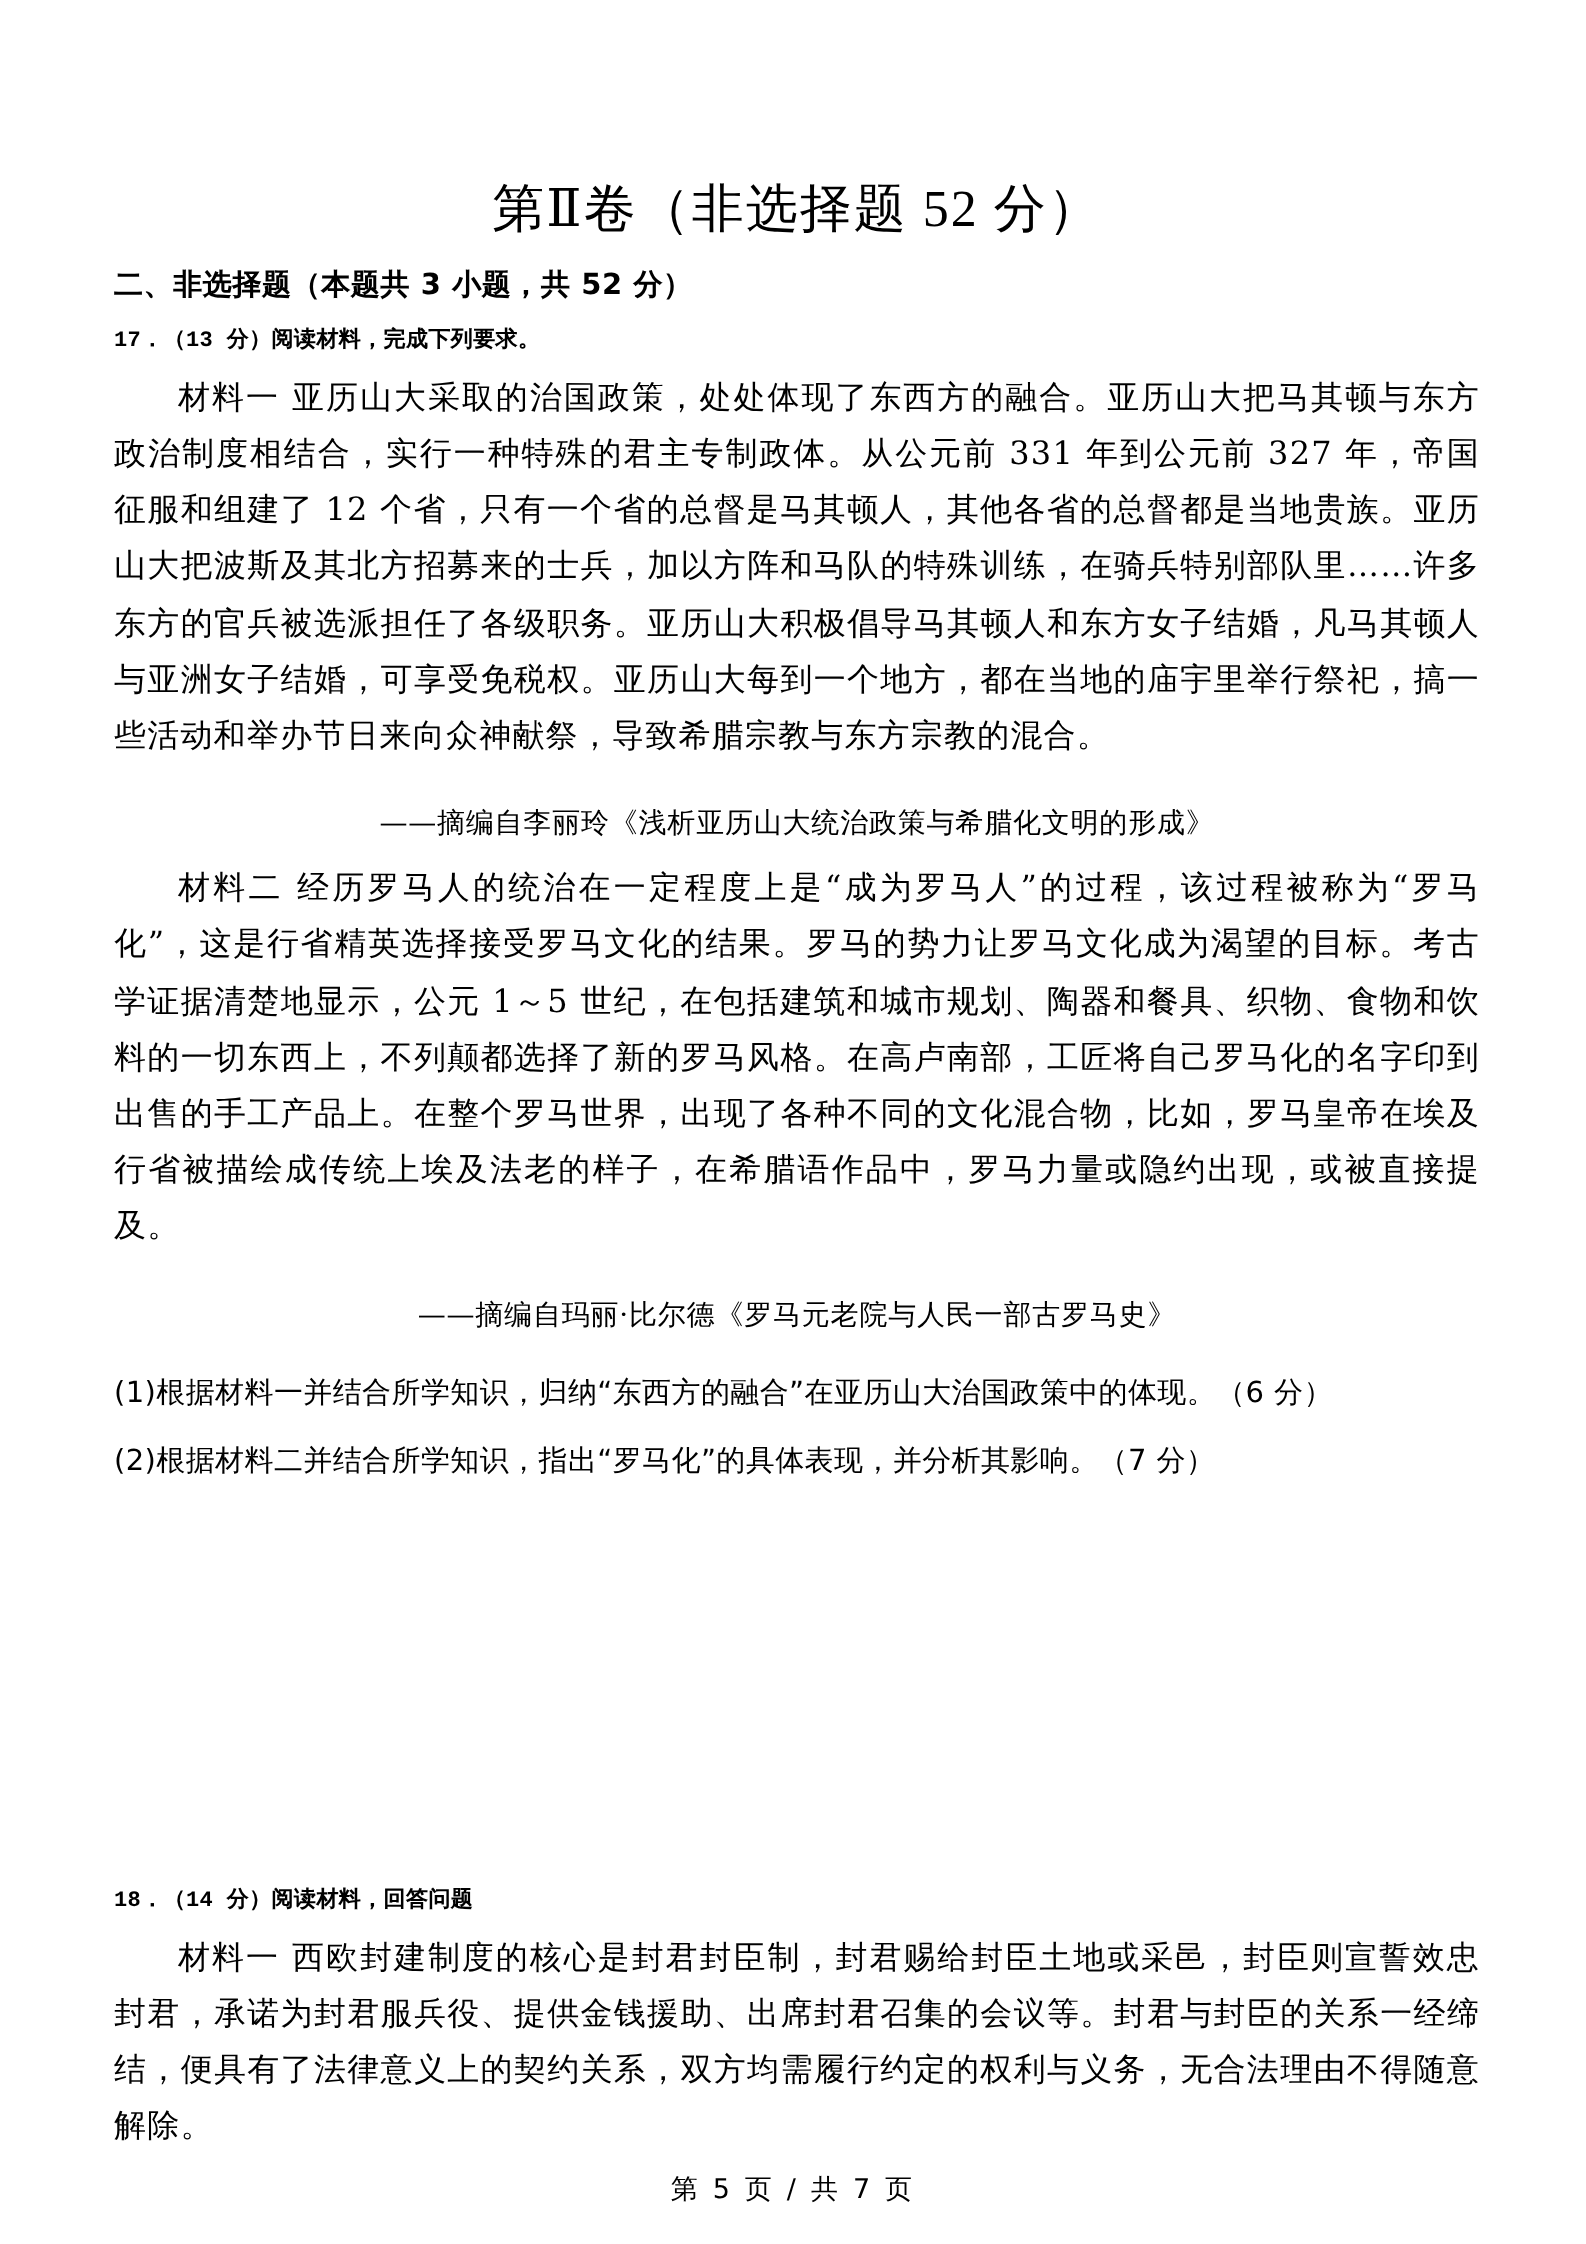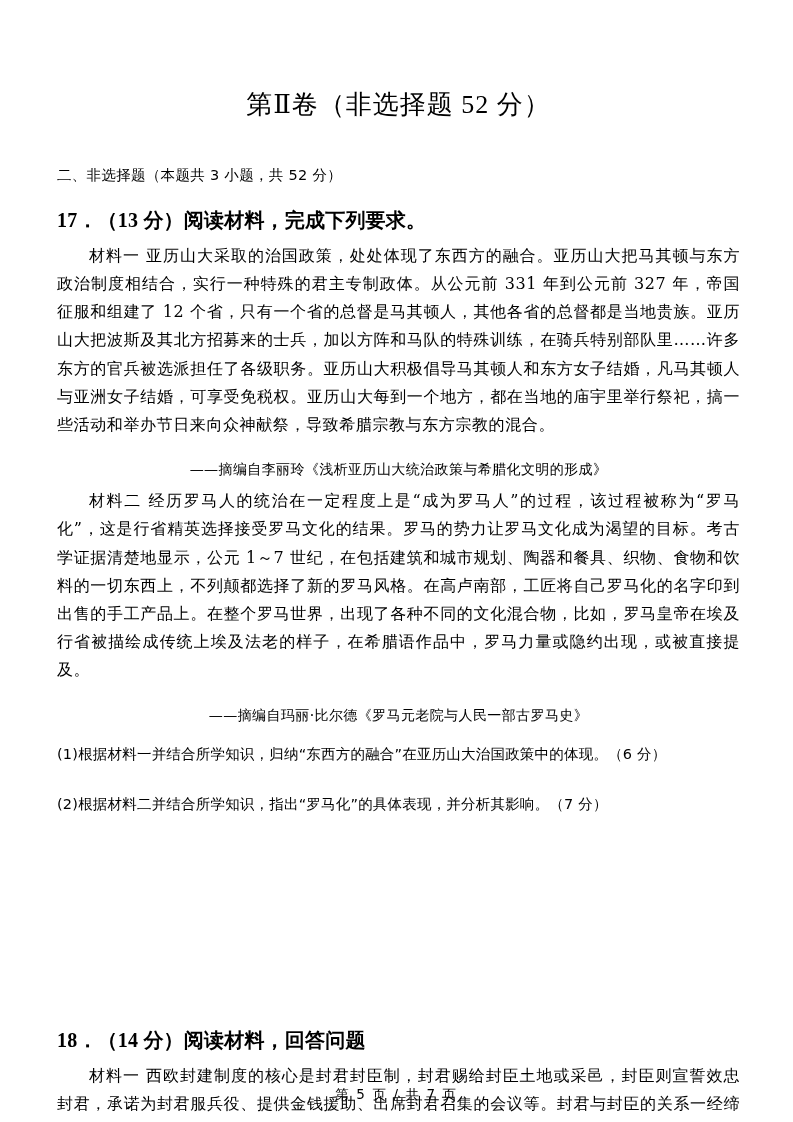--- a/index.html
+++ b/index.html
@@ -39,32 +39,32 @@
     margin-top: 88px;
     margin-bottom: 0;
     letter-spacing: 1px;
     font-weight: normal;
     font-family: "Liberation Serif", "DejaVu Serif", serif;
   }
 
   
   .section-head {
     font-size: 14.5px;
-    margin-top: 44px;
+    margin-top: 11px;
     letter-spacing: 0.3px;
     font-family: "DejaVu Sans", "Liberation Sans", sans-serif;
-    font-weight: normal;
+    font-weight: bold;
   }
 
   
   .q-stem {
-    font-size: 20px;
-    margin-top: 22px;
+    font-size: 11px;
+    margin-top: 10px;
     letter-spacing: 0.2px;
-    font-family: Liberation Serif, serif;
+    font-family: Liberation Mono, monospace;
     font-weight: bold;
   }
 
   
   .material {
     font-size: 16px;
     line-height: 28.2px;
     text-align: justify;
     text-align-last: left;
     text-justify: inter-ideograph;
@@ -86,21 +86,21 @@
     margin-top: 6px;
     margin-right: 0px;
     letter-spacing: 0.4px;
     font-family: "DejaVu Serif", "Liberation Serif", serif;
   }
 
   
   .subq {
     font-size: 14.5px;
     line-height: 30px;
-    margin-top: 20px;
+    margin-top: 4px;
     text-indent: 0;
     letter-spacing: 0.2px;
     font-family: "DejaVu Sans", "Liberation Sans", sans-serif;
   }
   .subq.first { margin-top: 10px; }
 
   
   .answer-space {
     height: 186px;
   }
@@ -126,21 +126,21 @@
     <h1 class="doc-title">第Ⅱ卷（非选择题 52 分）</h1>
 
     <div class="section-head">二、非选择题（本题共 3 小题，共 52 分）</div>
 
     <div class="q-stem">17．（13 分）阅读材料，完成下列要求。</div>
 
     <p class="material">材料一  亚历山大采取的治国政策，处处体现了东西方的融合。亚历山大把马其顿与东方政治制度相结合，实行一种特殊的君主专制政体。从公元前 331 年到公元前 327 年，帝国征服和组建了 12 个省，只有一个省的总督是马其顿人，其他各省的总督都是当地贵族。亚历山大把波斯及其北方招募来的士兵，加以方阵和马队的特殊训练，在骑兵特别部队里……许多东方的官兵被选派担任了各级职务。亚历山大积极倡导马其顿人和东方女子结婚，凡马其顿人与亚洲女子结婚，可享受免税权。亚历山大每到一个地方，都在当地的庙宇里举行祭祀，搞一些活动和举办节日来向众神献祭，导致希腊宗教与东方宗教的混合。</p>
 
     <div class="citation">——摘编自李丽玲《浅析亚历山大统治政策与希腊化文明的形成》</div>
 
-    <p class="material tight">材料二  经历罗马人的统治在一定程度上是“成为罗马人”的过程，该过程被称为“罗马化”，这是行省精英选择接受罗马文化的结果。罗马的势力让罗马文化成为渴望的目标。考古学证据清楚地显示，公元 1～7 世纪，在包括建筑和城市规划、陶器和餐具、织物、食物和饮料的一切东西上，不列颠都选择了新的罗马风格。在高卢南部，工匠将自己罗马化的名字印到出售的手工产品上。在整个罗马世界，出现了各种不同的文化混合物，比如，罗马皇帝在埃及行省被描绘成传统上埃及法老的样子，在希腊语作品中，罗马力量或隐约出现，或被直接提及。</p>
+    <p class="material tight">材料二  经历罗马人的统治在一定程度上是“成为罗马人”的过程，该过程被称为“罗马化”，这是行省精英选择接受罗马文化的结果。罗马的势力让罗马文化成为渴望的目标。考古学证据清楚地显示，公元 1～5 世纪，在包括建筑和城市规划、陶器和餐具、织物、食物和饮料的一切东西上，不列颠都选择了新的罗马风格。在高卢南部，工匠将自己罗马化的名字印到出售的手工产品上。在整个罗马世界，出现了各种不同的文化混合物，比如，罗马皇帝在埃及行省被描绘成传统上埃及法老的样子，在希腊语作品中，罗马力量或隐约出现，或被直接提及。</p>
 
     <div class="citation">——摘编自玛丽·比尔德《罗马元老院与人民一部古罗马史》</div>
 
     <div class="subq first">(1)根据材料一并结合所学知识，归纳“东西方的融合”在亚历山大治国政策中的体现。（6 分）</div>
 
     <div class="subq">(2)根据材料二并结合所学知识，指出“罗马化”的具体表现，并分析其影响。（7 分）</div>
 
     <div class="answer-space"></div>
 
     <div class="q-stem">18．（14 分）阅读材料，回答问题</div>

